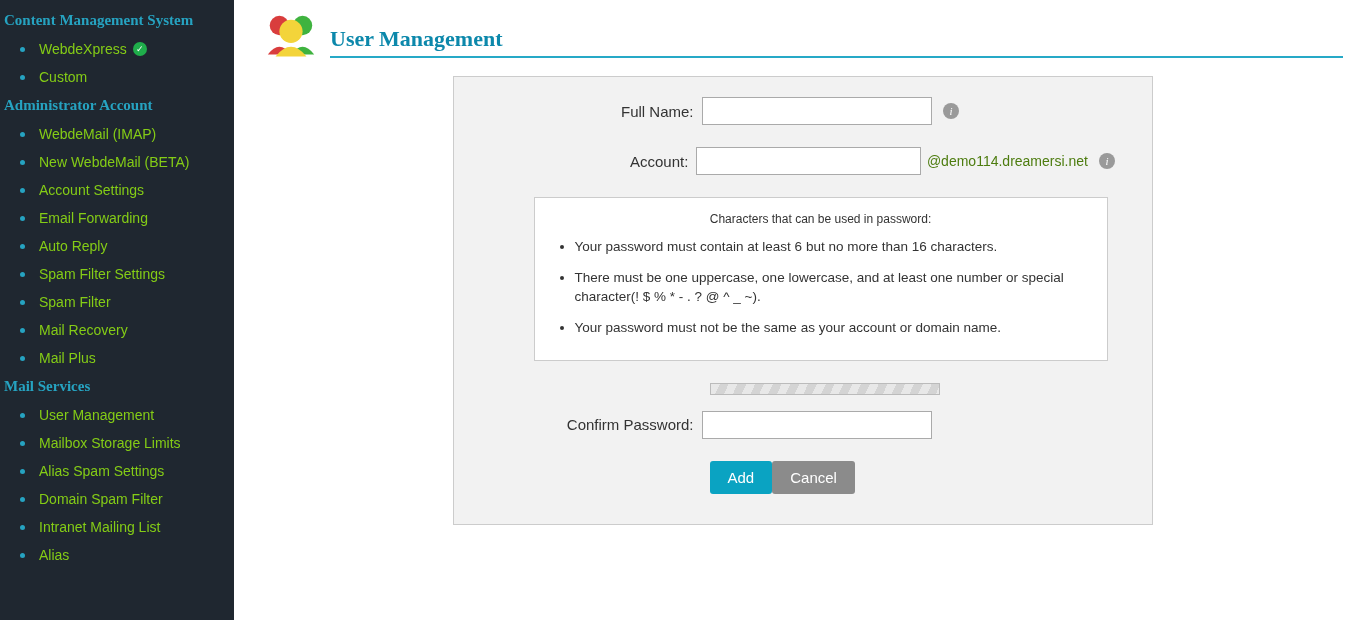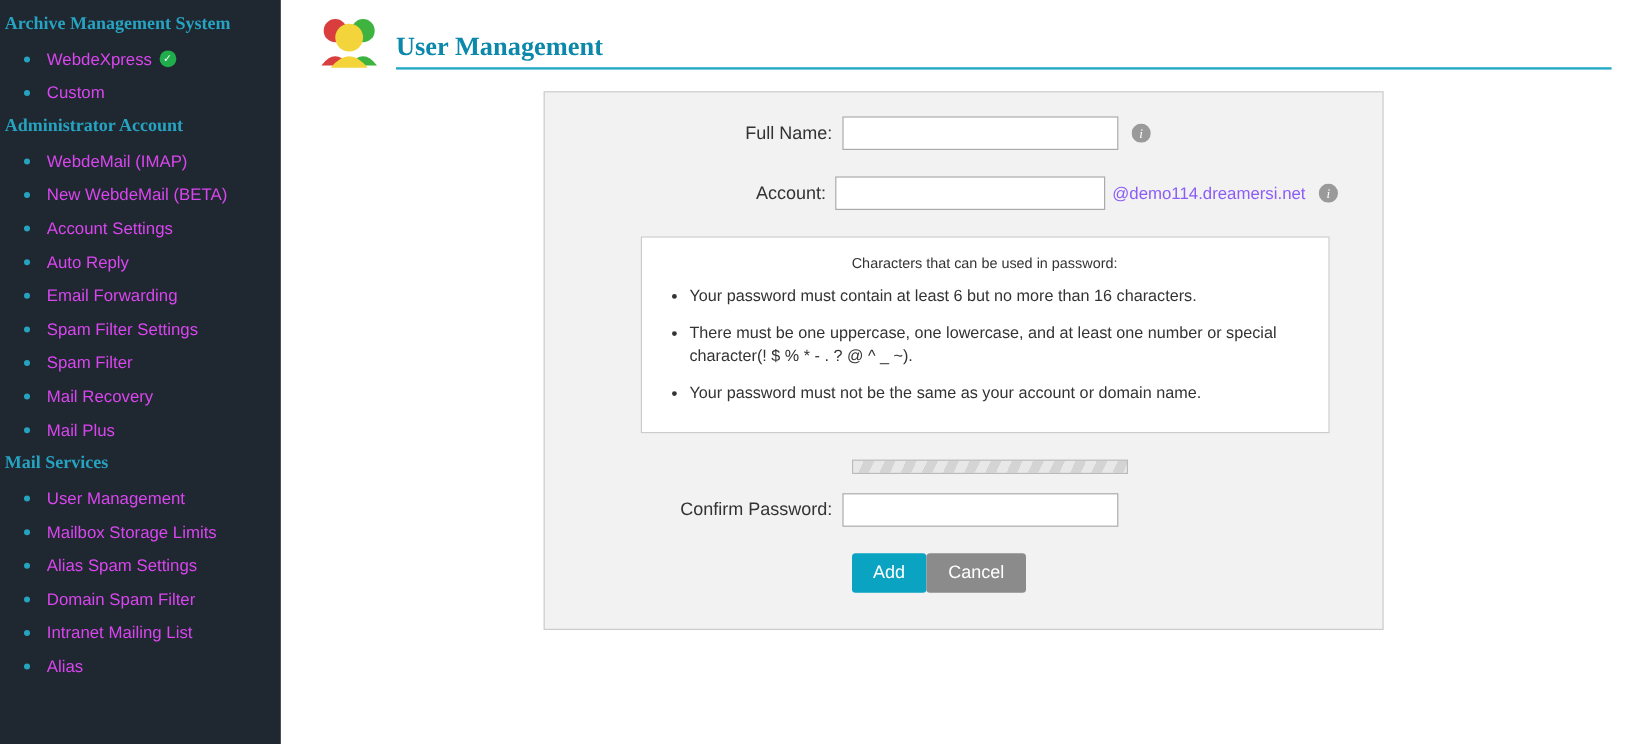--- a/index.html
+++ b/index.html
@@ -36,21 +36,21 @@
     font-size: 14px;
     cursor: pointer;
   }
   .side-item .bullet {
     width: 5px; height: 5px;
     background: #26a3c1;
     border-radius: 50%;
     margin-right: 14px;
     flex-shrink: 0;
   }
-  .side-item span.label { color: #d946ef; }
+  .side-item span.label { color: #84cc16; }
   .check-badge {
     width: 14px; height: 14px;
     background: #1fae4b;
     border-radius: 50%;
     margin-left: 6px;
     display: inline-flex;
     align-items: center;
     justify-content: center;
     color: #fff;
     font-size: 9px;
@@ -114,21 +114,21 @@
   .info-icon, .clear-icon {
     width: 18px; height: 18px;
     margin-left: 10px;
     color: #999;
     display: inline-flex;
     align-items: center;
     justify-content: center;
   }
   .info-icon svg, .clear-icon svg { width: 16px; height: 16px; }
   .domain-text {
-    color: #8b5cf6; font-size: 14px; margin-left: 6px;
+    color: #4d7c0f; font-size: 14px; margin-left: 6px;
   }
   .rules-box {
     background: #fff;
     border: 1px solid #ccc;
     padding: 14px 18px 10px;
     margin: 0 8px 22px 44px;
   }
   .rules-title {
     text-align: center;
     font-size: 12px;
@@ -154,21 +154,21 @@
     padding: 8px 18px; font-size: 15px;
     color: #fff; cursor: pointer;
   }
   .btn-add { background: #0aa3c2; }
   .btn-cancel { background: #8b8b8b; }
 </style>
 </head>
 <body>
 
 <nav class="sidebar">
-  <div class="side-section-title">Archive Management System</div>
+  <div class="side-section-title">Content Management System</div>
   <ul class="side-list">
     <li class="side-item">
       <span class="bullet"></span>
       <span class="label">WebdeXpress</span>
       <span class="check-badge">✓</span>
     </li>
     <li class="side-item">
       <span class="bullet"></span>
       <span class="label">Custom</span>
     </li>
@@ -183,25 +183,25 @@
     <li class="side-item">
         <span class="bullet"></span>
         <span class="label">New WebdeMail (BETA)</span>
       </li>
     <li class="side-item">
         <span class="bullet"></span>
         <span class="label">Account Settings</span>
       </li>
     <li class="side-item">
         <span class="bullet"></span>
+        <span class="label">Email Forwarding</span>
+      </li>
+    <li class="side-item">
+        <span class="bullet"></span>
         <span class="label">Auto Reply</span>
-      </li>
-    <li class="side-item">
-        <span class="bullet"></span>
-        <span class="label">Email Forwarding</span>
       </li>
     <li class="side-item">
         <span class="bullet"></span>
         <span class="label">Spam Filter Settings</span>
       </li>
     <li class="side-item">
         <span class="bullet"></span>
         <span class="label">Spam Filter</span>
       </li>
     <li class="side-item">

